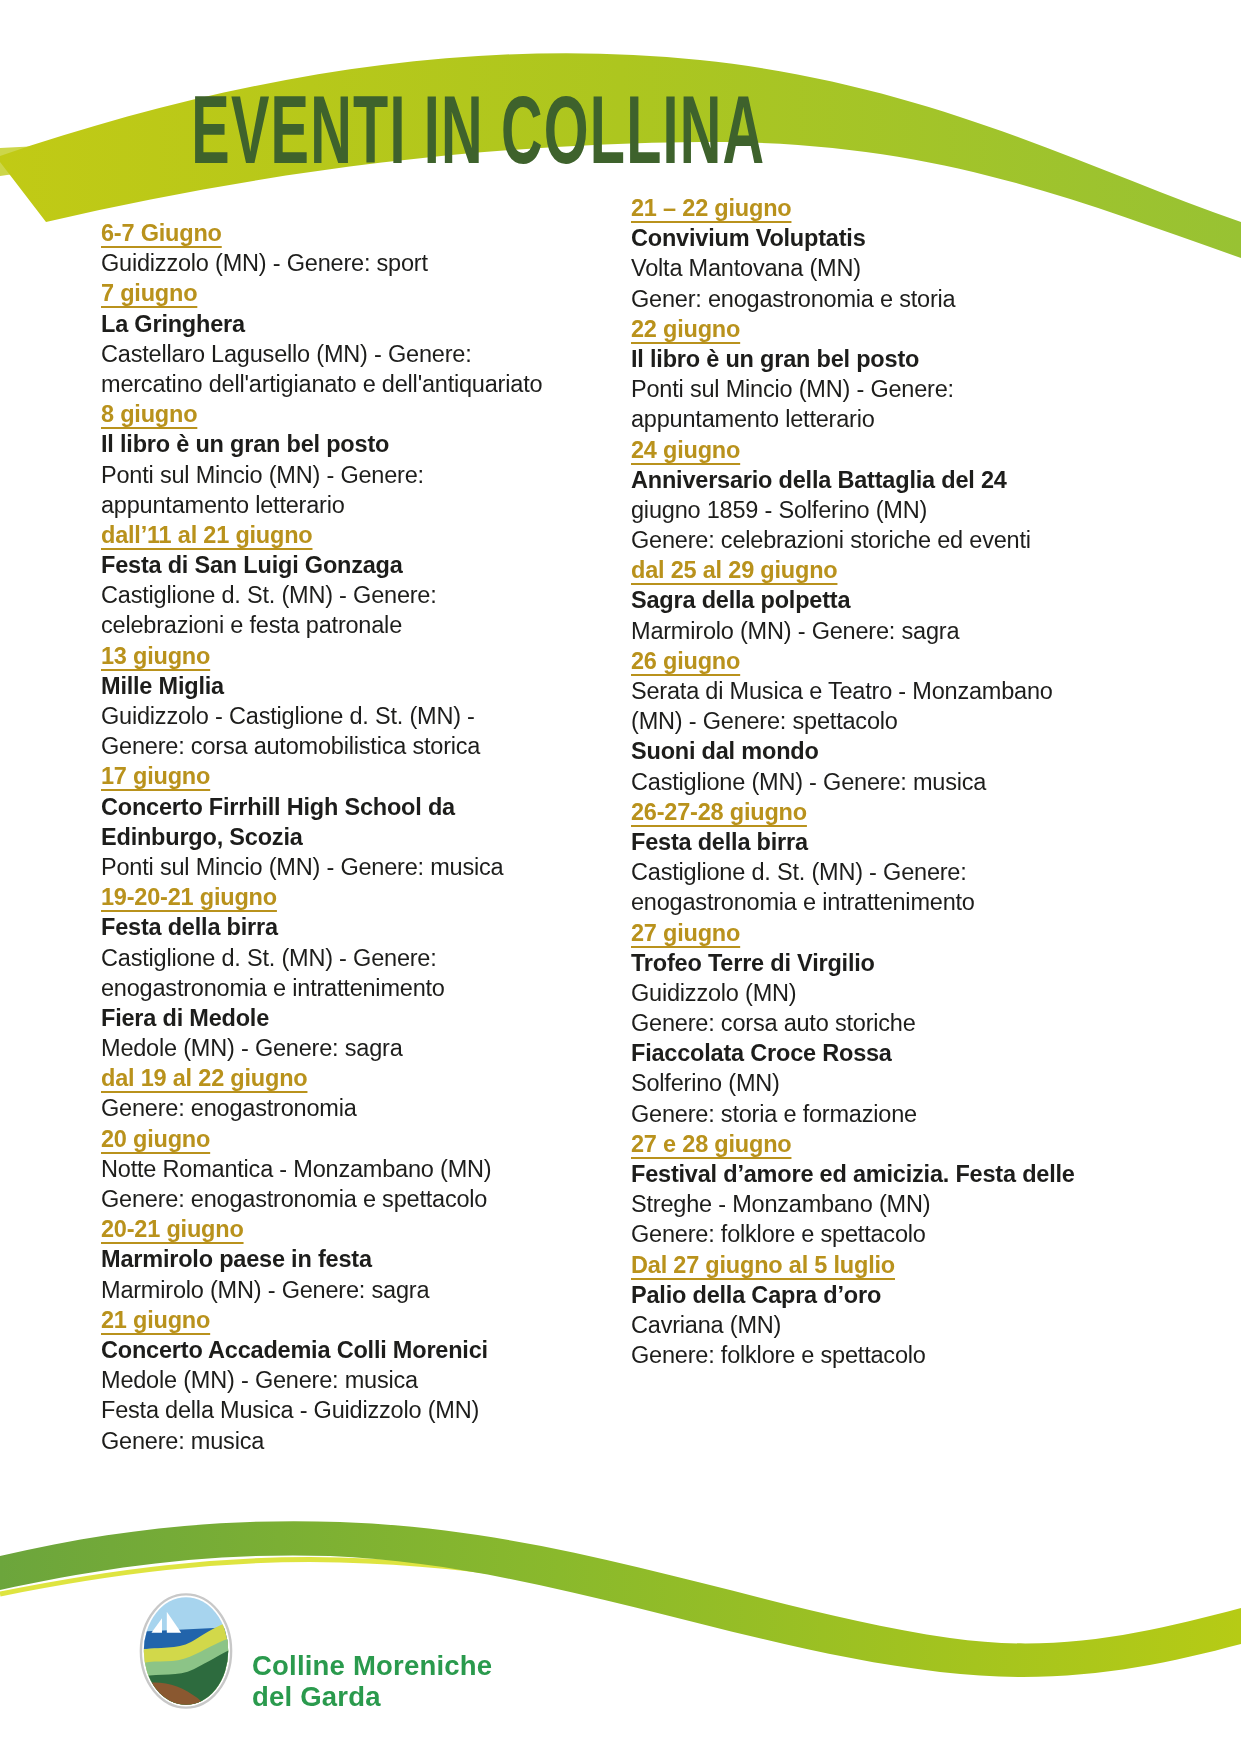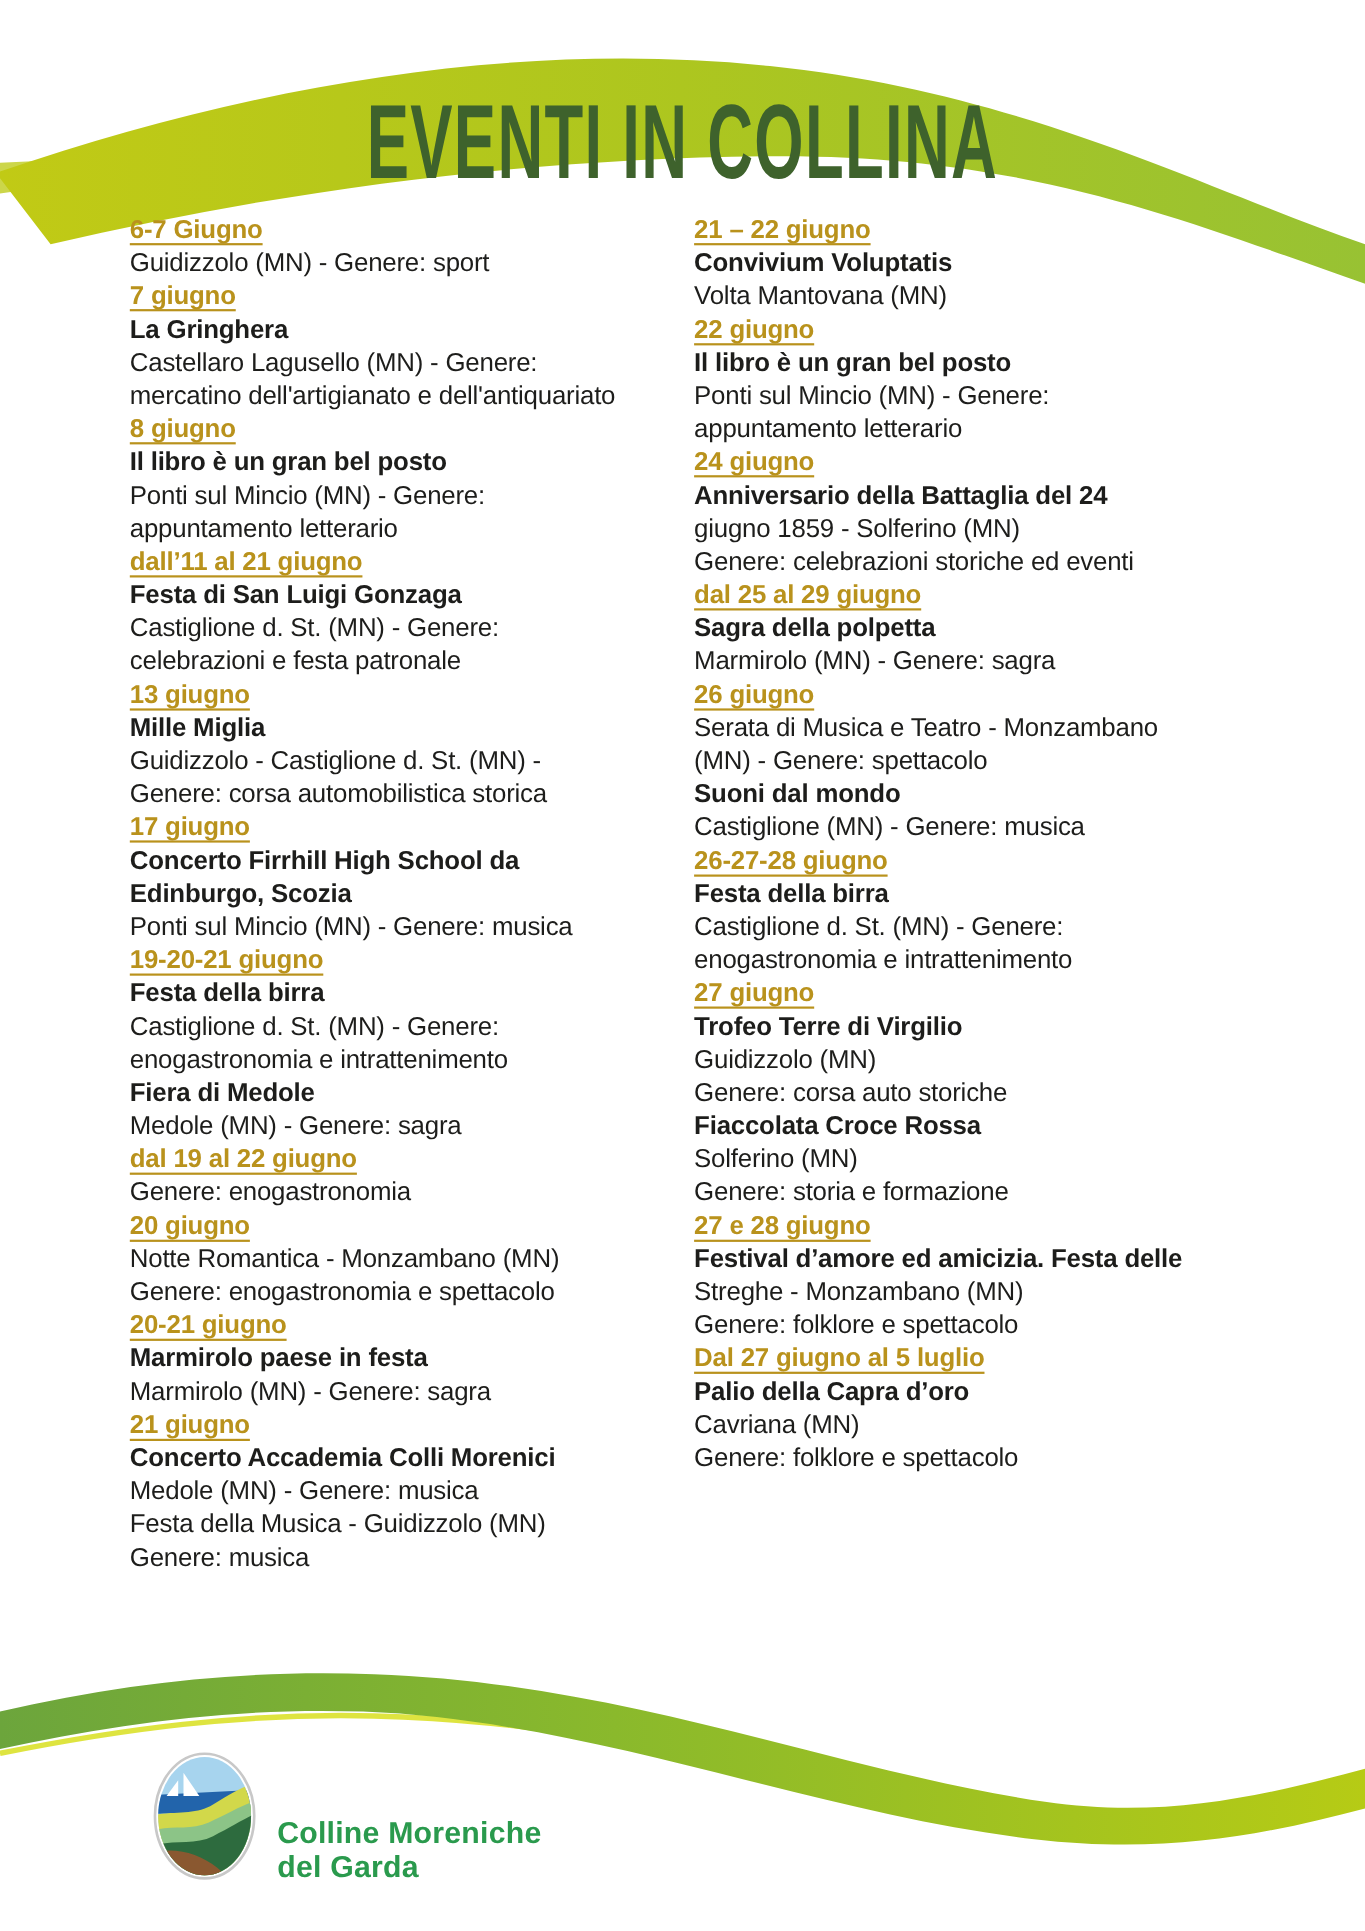--- a/index.html
+++ b/index.html
@@ -12,35 +12,35 @@
     --gold:#b9921c;
     --title-green:#3e622c;
     --body-text:#1d1d1b;
     --logo-green:#2a9a4d;
   }
   .ribbon{position:absolute;left:0;pointer-events:none;}
   #top-ribbon{top:0;}
   #bottom-ribbon{top:1498px;}
   .page-title{
     position:absolute;top:82px;left:0;width:100%;
-    text-align:center;white-space:nowrap;
+    white-space:nowrap;
   }
   .page-title span{
     display:inline-block;
     transform:scaleX(0.60);
     transform-origin:center;
     font-size:96px;line-height:96px;
     font-weight:700;letter-spacing:2px;
     color:var(--title-green);
   }
   .events-col{
     position:absolute;top:193px;
     font-size:23.5px;color:var(--body-text);
   }
-  #col-left{left:118px;}
+  #col-left{left:101px;margin-top:25px;}
   #col-right{left:631px;}
   .line{height:30.2px;line-height:30.2px;white-space:nowrap;letter-spacing:-0.2px;}
   .line.date{
     color:var(--gold);font-weight:700;
     text-decoration:underline;
     text-decoration-thickness:2px;
     text-underline-offset:5px;
     text-decoration-color:var(--gold);
   }
   .line.bold{font-weight:700;}
@@ -114,20 +114,21 @@
       <div class="line date">21 giugno</div>
       <div class="line bold">Concerto Accademia Colli Morenici</div>
       <div class="line text">Medole (MN) - Genere: musica</div>
       <div class="line mixed"><span class="b">Festa della Musica - </span><span>Guidizzolo (MN)</span></div>
       <div class="line text">Genere: musica</div>
     </div>
   <div id="col-right" class="events-col">
       <div class="line date">21 – 22 giugno</div>
       <div class="line bold">Convivium Voluptatis</div>
       <div class="line text">Volta Mantovana (MN)</div>
+      <div class="line text">Gener: enogastronomia e storia</div>
       <div class="line date">22 giugno</div>
       <div class="line bold">Il libro è un gran bel posto</div>
       <div class="line text">Ponti sul Mincio (MN) - Genere:</div>
       <div class="line text">appuntamento letterario</div>
       <div class="line date">24 giugno</div>
       <div class="line bold">Anniversario della Battaglia del 24</div>
       <div class="line mixed"><span class="b">giugno 1859 - </span><span>Solferino (MN)</span></div>
       <div class="line text">Genere: celebrazioni storiche ed eventi</div>
       <div class="line date">dal 25 al 29 giugno</div>
       <div class="line bold">Sagra della polpetta</div>

